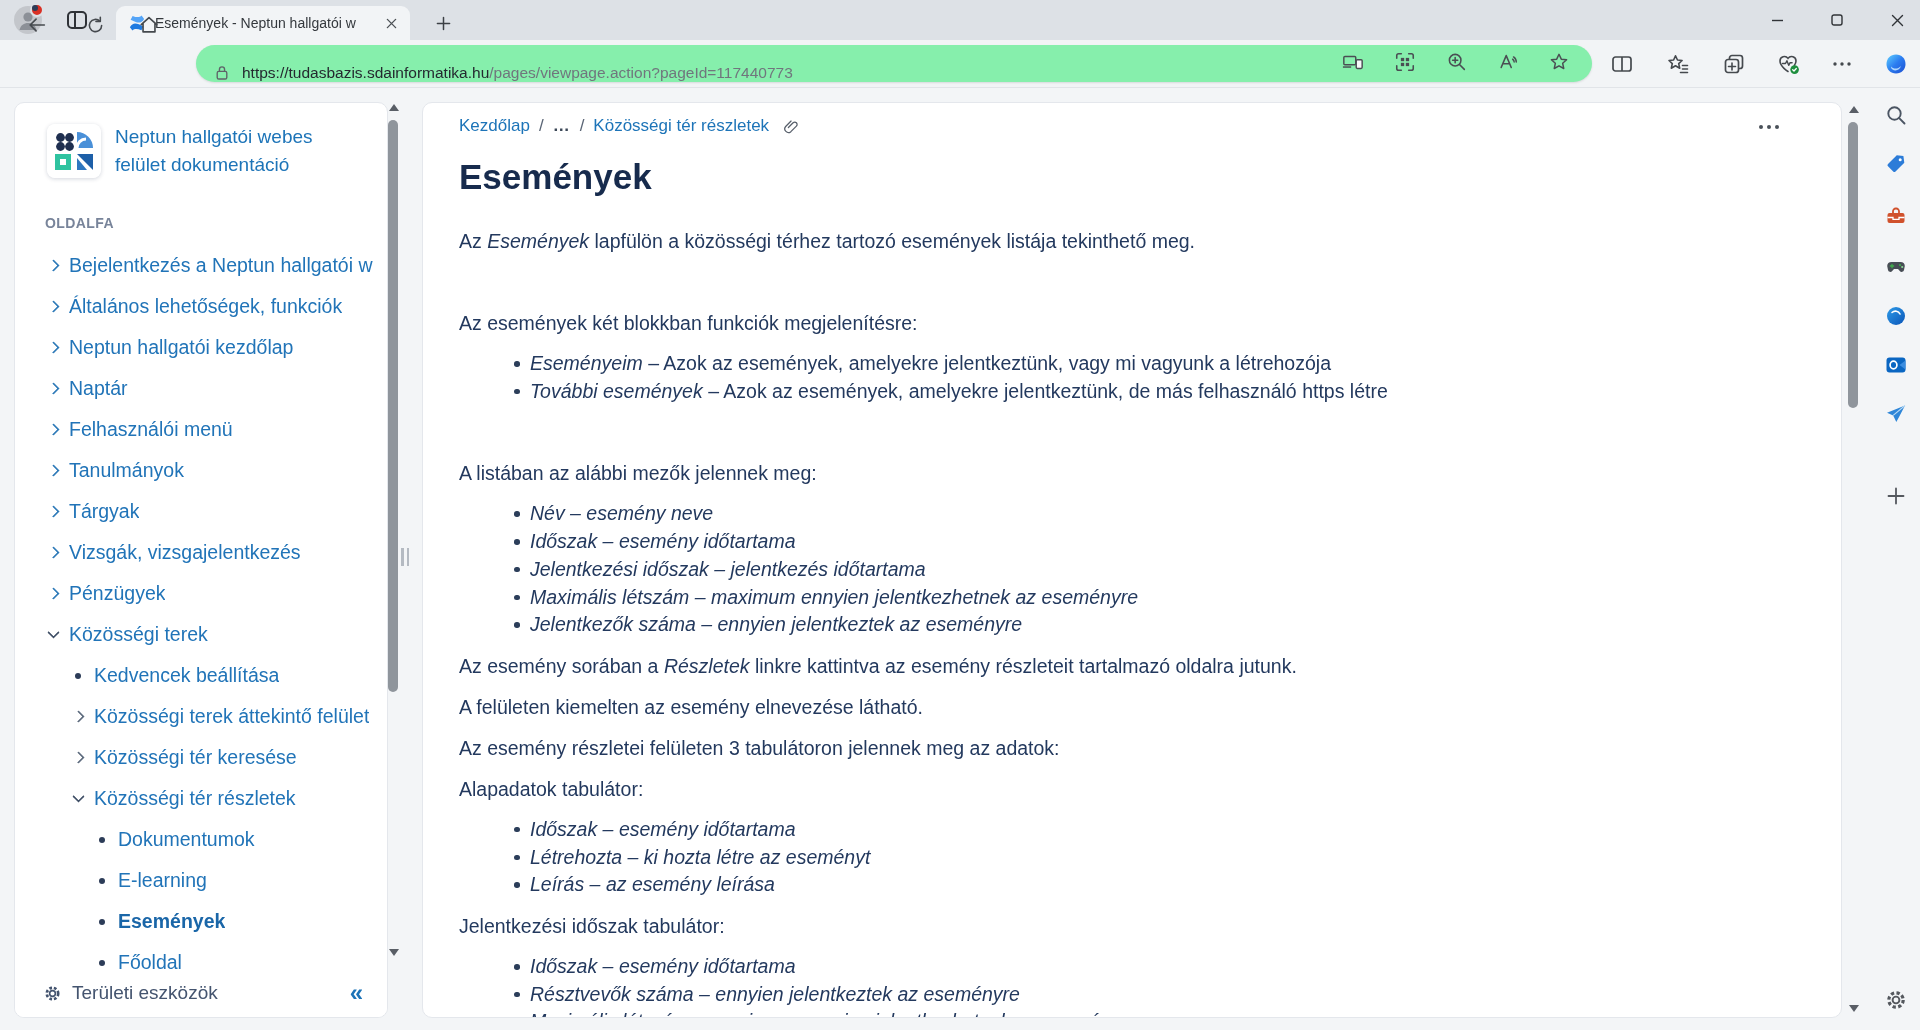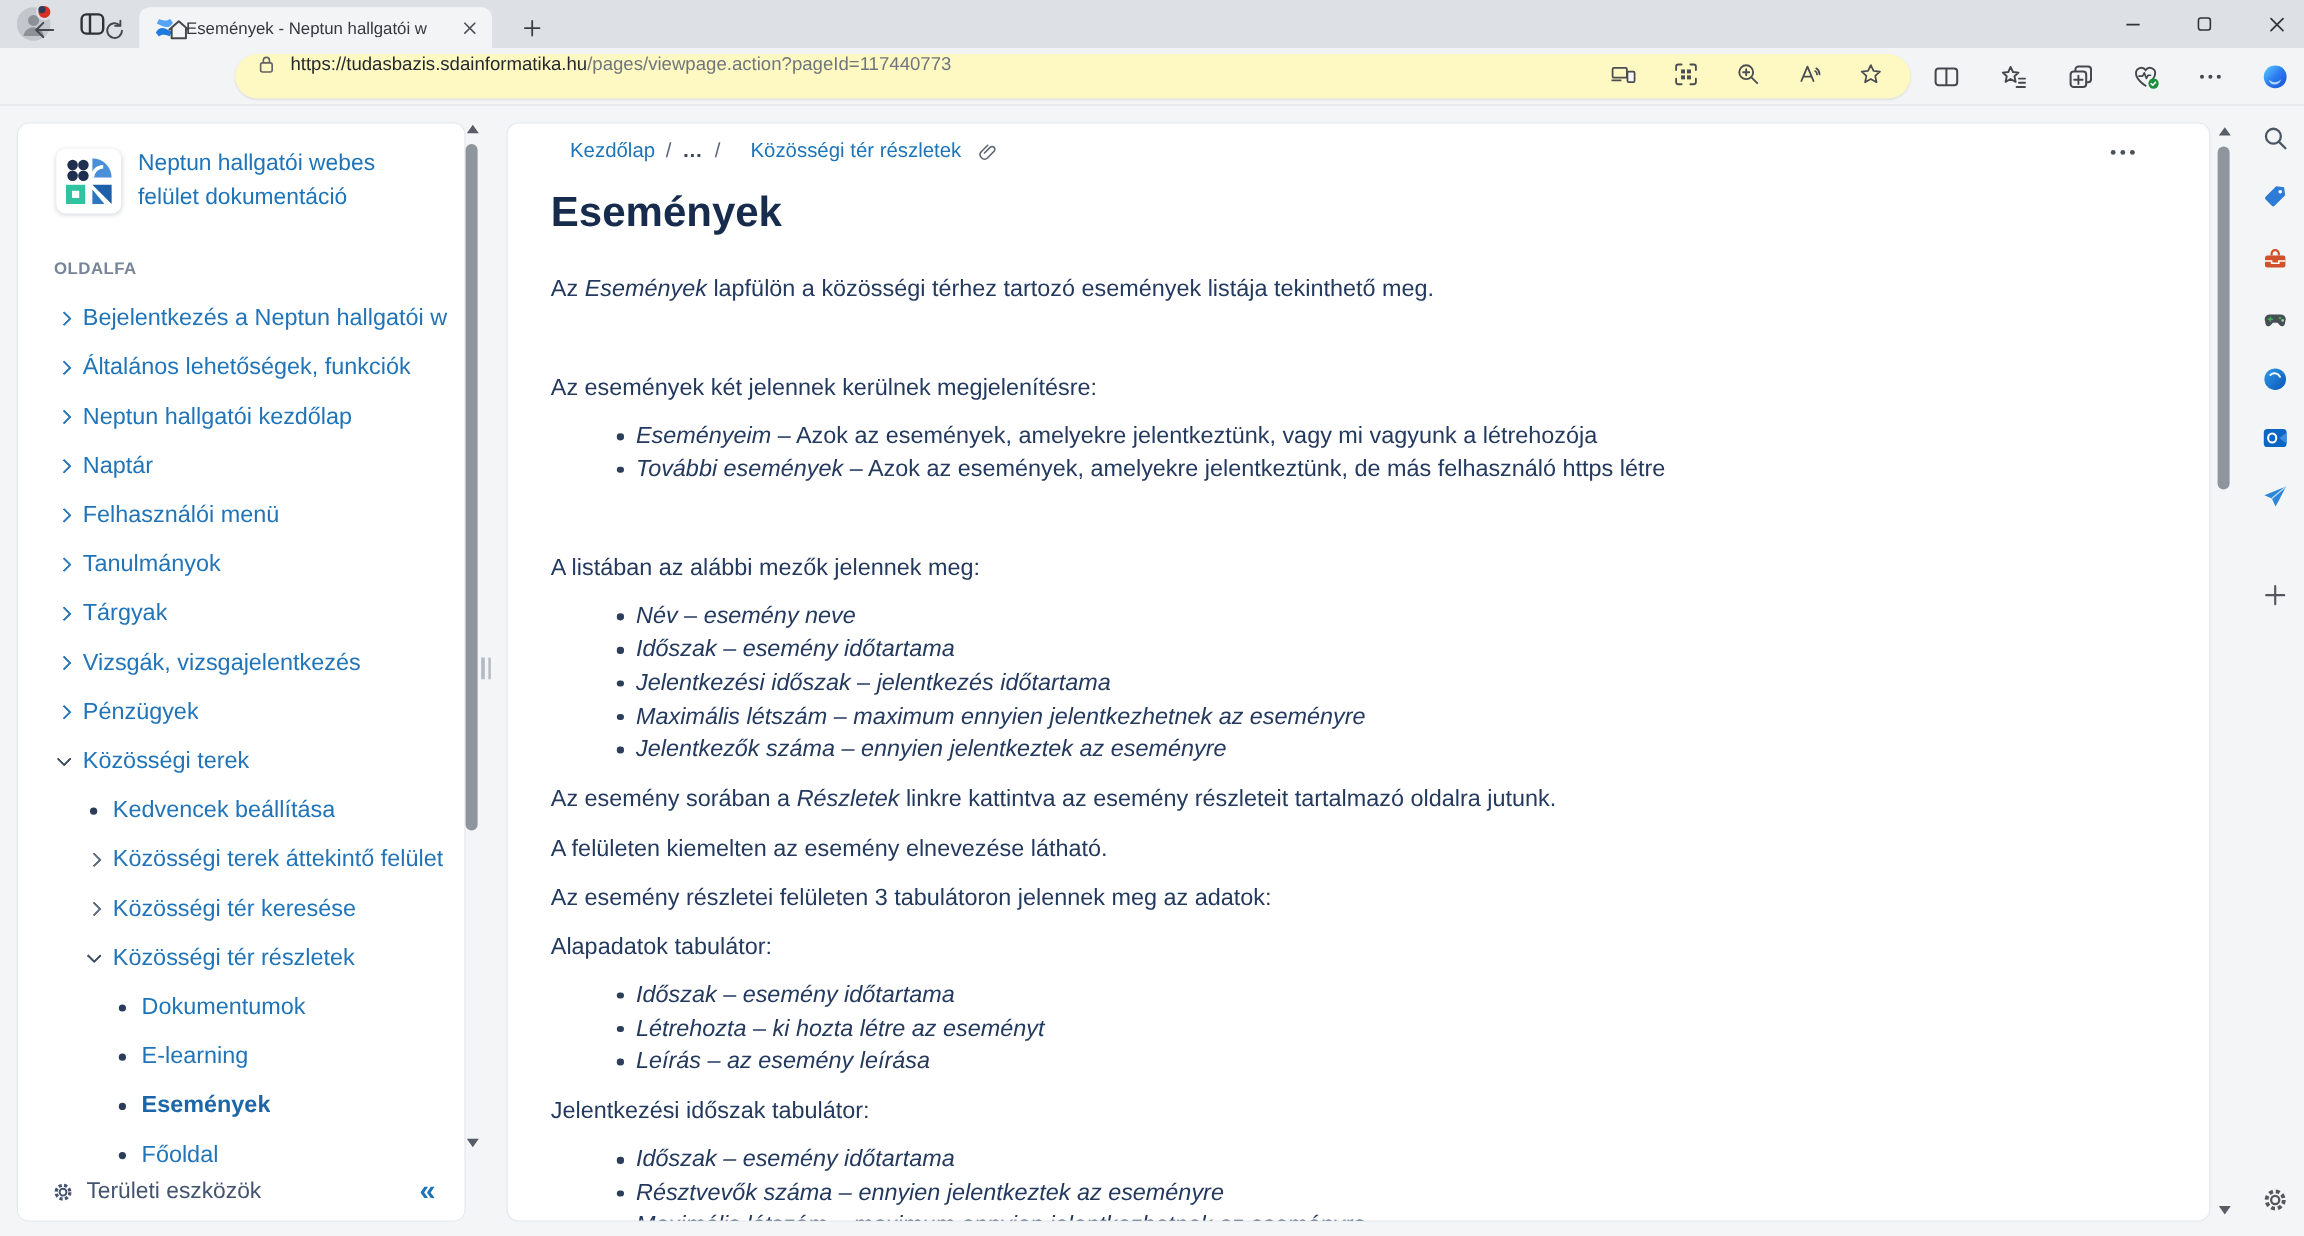--- a/index.html
+++ b/index.html
@@ -14,21 +14,21 @@
   .tab{position:absolute;left:116px;top:6px;width:294px;height:34px;background:#f2f4f6;border-radius:9px 9px 0 0;display:flex;align-items:center;padding:0 10px 0 12px;box-sizing:border-box;}
   .tab-title{flex:1;margin-left:9px;font-size:14px;color:#34383d;white-space:nowrap;overflow:hidden;}
   .tab-close{width:18px;height:18px;display:flex;align-items:center;justify-content:center;border-radius:4px;}
   .newtab{position:absolute;left:430px;top:10px;width:26px;height:26px;display:flex;align-items:center;justify-content:center;border-radius:6px;}
   .wctl{position:absolute;top:0;height:40px;width:46px;display:flex;align-items:center;justify-content:center;}
   .wmin{left:1754px}.wmax{left:1814px}.wclose{left:1874px}
 
   
   .toolbar{position:absolute;left:0;top:40px;width:1920px;height:48px;background:#f2f4f6;border-bottom:1px solid #e1e4e8;box-sizing:border-box;}
   .navbtn{position:absolute;top:12px;width:26px;height:26px;display:flex;align-items:center;justify-content:center;}
-  .urlpill{position:absolute;left:196px;top:45px;width:1396px;height:37px;border-radius:19px;background:#fef9c3;box-shadow:0 1px 2px rgba(60,64,67,.14);display:flex;align-items:flex-start;}
+  .urlpill{position:absolute;left:196px;top:45px;width:1396px;height:37px;border-radius:19px;background:#86efac;box-shadow:0 1px 2px rgba(60,64,67,.14);display:flex;align-items:flex-end;}
   .lockwrap{margin-left:18px;}
   .urltext{margin-left:12px;font-size:15.5px;white-space:nowrap;overflow:hidden;}
   .urltext .dom{color:#24292f;}
   .urltext .path{color:#70767d;}
   .pillic{position:absolute;top:9px;width:22px;height:22px;}
   .tbic{position:absolute;top:52px;width:24px;height:24px;}
 
   
   .spacecard{position:absolute;left:14px;top:102px;width:374px;height:916px;background:#fff;border:1px solid #e4e7ec;border-radius:10px;box-sizing:border-box;overflow:hidden;}
   .pagecard{position:absolute;left:422px;top:102px;width:1420px;height:916px;background:#fff;border:1px solid #e4e7ec;border-radius:10px;box-sizing:border-box;overflow:hidden;padding:0 60px 0 36px;}
@@ -60,21 +60,21 @@
   .sb .thumb{position:absolute;left:2px;width:10px;background:#8f959c;border-radius:5px;}
   .sb1{left:386px;top:104px;height:852px;}
   .sb1 .thumb{top:16px;height:572px;}
   .sb2{left:1846px;top:106px;height:906px;}
   .sb2 .thumb{top:16px;height:286px;}
   .resizer{position:absolute;left:401px;top:548px;width:10px;height:18px;display:flex;gap:3px;}
   .resizer i{width:2.5px;height:18px;background:#b4bac2;display:block;}
 
   
   .crumbs{margin-top:10px;height:26px;display:flex;align-items:center;font-size:17px;gap:9px;color:#5a6575;}
-  .crumbs .lnk{color:#1d74b8;margin-left:16px;}
+  .crumbs .lnk{color:#1d74b8;}
   .crumbs .ell{color:#3b4757;font-weight:700;letter-spacing:1px;}
   .clip{margin-left:4px;margin-top:2px;}
   .pagemore{position:absolute;right:56px;top:16px;display:flex;gap:4px;padding:6px;}
   .pagemore i{width:4px;height:4px;border-radius:50%;background:#4a5159;display:block;}
   h1.ptitle{margin:16px 0 0 0;font-size:35px;line-height:44px;font-weight:700;color:#172b4d;}
   .body p{margin:13px 0 0 0;font-size:19.5px;line-height:28px;color:#23395e;}
   .body p.gap{margin-top:54px;}
   .body em{font-style:italic;}
   .body ul{margin:13px 0 0 0;padding:0 0 0 71px;list-style:none;}
   .body li{position:relative;font-size:19.5px;line-height:27.7px;color:#23395e;}
@@ -387,21 +387,21 @@
           <path d="M8.5 12.7l6.3-6.3a3.1 3.1 0 0 1 4.4 4.4l-7.4 7.4a4.9 4.9 0 0 1-6.9-6.9l7.2-7.2" fill="none" stroke="#59616c" stroke-width="1.7" stroke-linecap="round" stroke-linejoin="round"></path>
         </svg>
       </span>
     </div>
 
     <h1 class="ptitle">Események</h1>
 
     <div class="body">
       <p class="p1wrap"><span>Az </span><em>Események</em><span> lapfülön a közösségi térhez tartozó események listája tekinthető meg.</span></p>
 
-      <p class="gap">Az események két jelennek kerülnek megjelenítésre:</p>
+      <p class="gap">Az események két blokkban funkciók megjelenítésre:</p>
       <ul>
         <li><em>Eseményeim</em><span> – Azok az események, amelyekre jelentkeztünk, vagy mi vagyunk a létrehozója</span></li>
         <li><em>További események</em><span> – Azok az események, amelyekre jelentkeztünk, de más felhasználó https létre</span></li>
       </ul>
 
       <p class="gap">A listában az alábbi mezők jelennek meg:</p>
       <ul class="ital">
         <li>Név – esemény neve</li>
         <li>Időszak – esemény időtartama</li>
         <li>Jelentkezési időszak – jelentkezés időtartama</li>

